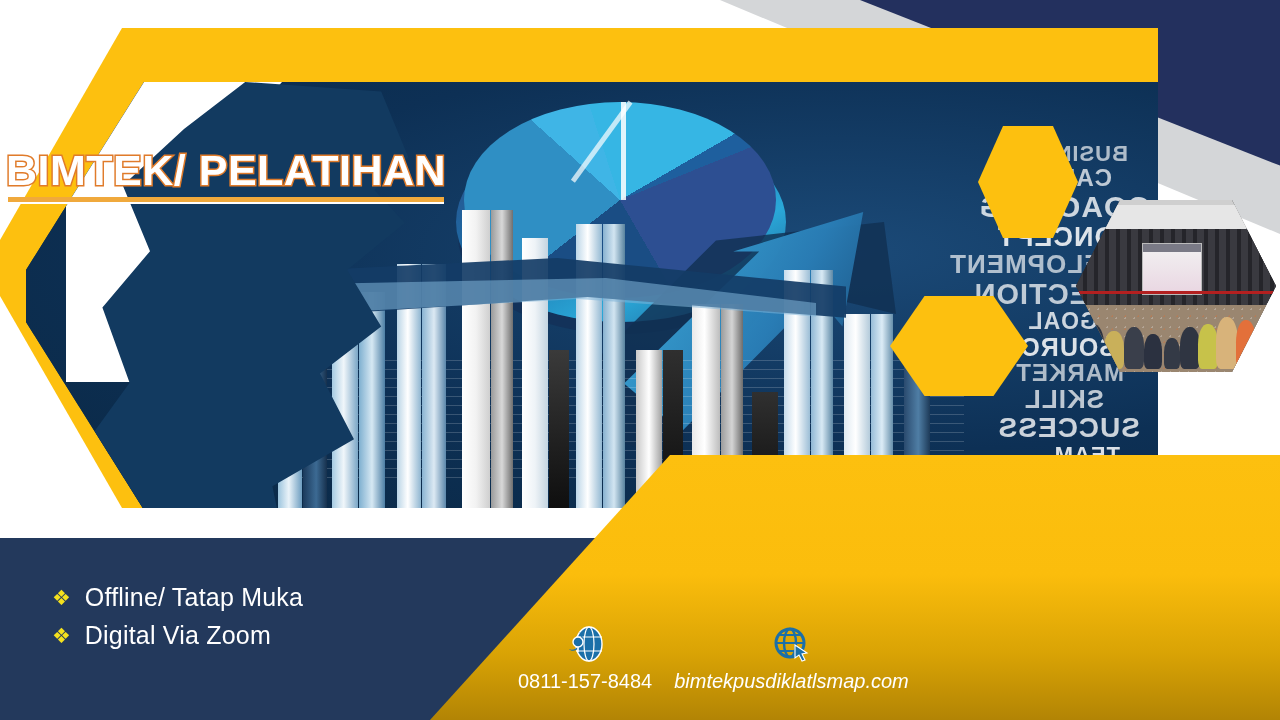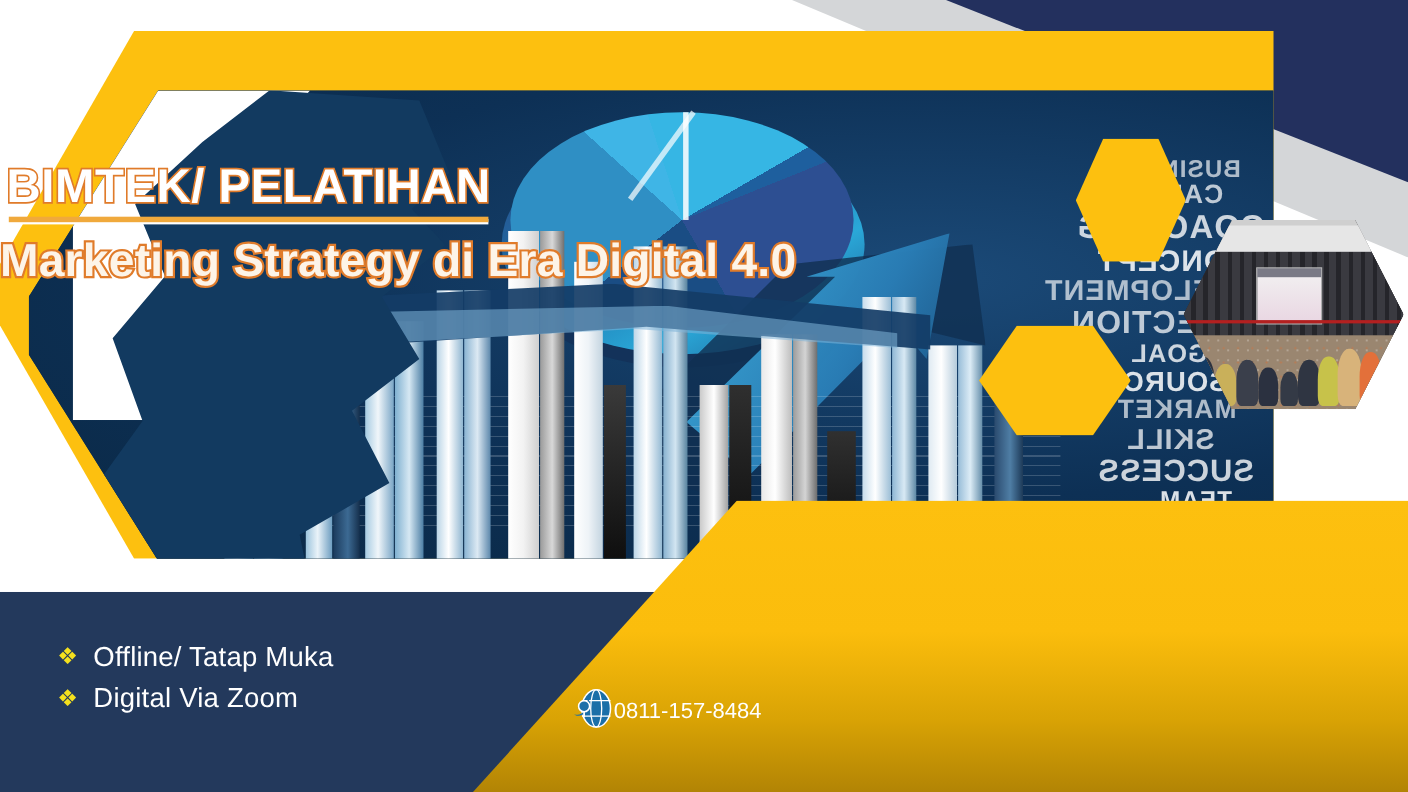--- a/index.html
+++ b/index.html
@@ -196,21 +196,21 @@
   .footer{
     position:absolute; left:430px; bottom:0; width:850px; height:265px; z-index:55;
     background:linear-gradient(#fdc00f 0%, #fbbd0c 42%, #ddа000 70%, #b98905 100%);
     background:linear-gradient(180deg,#fdc00f 0%, #fbbd0c 45%, #d9a305 75%, #b28405 100%);
     clip-path:polygon(240px 0, 850px 0, 850px 265px, 0 265px);
   }
   .footer-items{
     position:absolute; left:430px; bottom:0; width:850px; height:100px; z-index:60;
     display:flex; align-items:flex-start; padding-top:4px;
   }
-  .fitem{ display:flex; flex-direction:row; align-items:center;justify-content:space-between; }
+  .fitem{ display:flex; flex-direction:column; align-items:center;justify-content:space-between; }
   #fitem0{ margin-left:88px; }
   #fitem1{ margin-left:40px; }
   #fitem2{ margin-left:22px; }
   .fico{ width:40px; height:40px; }
   .ftxt{ color:#ffffff; font-size:20px; font-style:italic; font-weight:400; margin-top:6px; white-space:nowrap; }
   #fitem0 .ftxt{ font-style:normal; }
 </style>
 </head>
 <body>
 
@@ -286,21 +286,20 @@
         <div class="sil-person"></div>
       </div>
     </div>
   </div>
 
   <div class="headline">
     <div class="h-line1">
       <span>BIMTEK/ PELATIHAN</span>
       <span class="h-underline"></span>
     </div>
-    <div class="h-line2">Marketing Strategy di Era Digital 4.0</div>
   </div>
 
   <div class="hex-y" id="hexA"></div>
   <div class="hex-y" id="hexB"></div>
   <div class="hex-photo">
     <div class="room">
       <div class="room-ceil"></div>
       <div class="room-wall"></div>
       <div class="room-screen">
           <b></b>
@@ -339,15 +338,24 @@
             <ellipse cx="24" cy="20" rx="13" ry="17" fill="#1b6fa8"></ellipse>
             <ellipse cx="24" cy="20" rx="13" ry="17" fill="none" stroke="#fff" stroke-width="1.4"></ellipse>
             <ellipse cx="24" cy="20" rx="5" ry="17" fill="none" stroke="#fff" stroke-width="1.2"></ellipse>
             <path d="M11 13h26M11 27h26" stroke="#fff" stroke-width="1.2" fill="none"></path>
             <path d="M14 8c5 3 5 10 1 15-3 4-9 5-11 2 3 2 8 0 10-4 3-5 3-10 0-13z" fill="#1b6fa8"></path>
             <circle cx="13" cy="18" r="5" fill="#1b6fa8" stroke="#fff" stroke-width="1.4"></circle>
             <path d="M13 23v5" stroke="#fff" stroke-width="1.6"></path>
           </svg></span>
         <span class="ftxt">0811-157-8484</span>
       </div>
+      <div class="fitem" id="fitem2">
+        <span class="fico"><svg viewBox="0 0 40 40" width="40" height="40">
+            <circle cx="19" cy="19" r="14" fill="none" stroke="#1b6fa8" stroke-width="3"></circle>
+            <ellipse cx="19" cy="19" rx="6" ry="14" fill="none" stroke="#1b6fa8" stroke-width="2.4"></ellipse>
+            <path d="M5 19h28M8 11h22M8 27h22" stroke="#1b6fa8" stroke-width="2.2" fill="none"></path>
+            <path d="M24 21l12 8-5 1 3 6-3 1-3-6-4 3z" fill="#1b6fa8" stroke="#fff" stroke-width="1.1"></path>
+          </svg></span>
+        <span class="ftxt">bimtekpusdiklatlsmap.com</span>
+      </div>
     </div>
 
 </div>
 
 </body></html>

